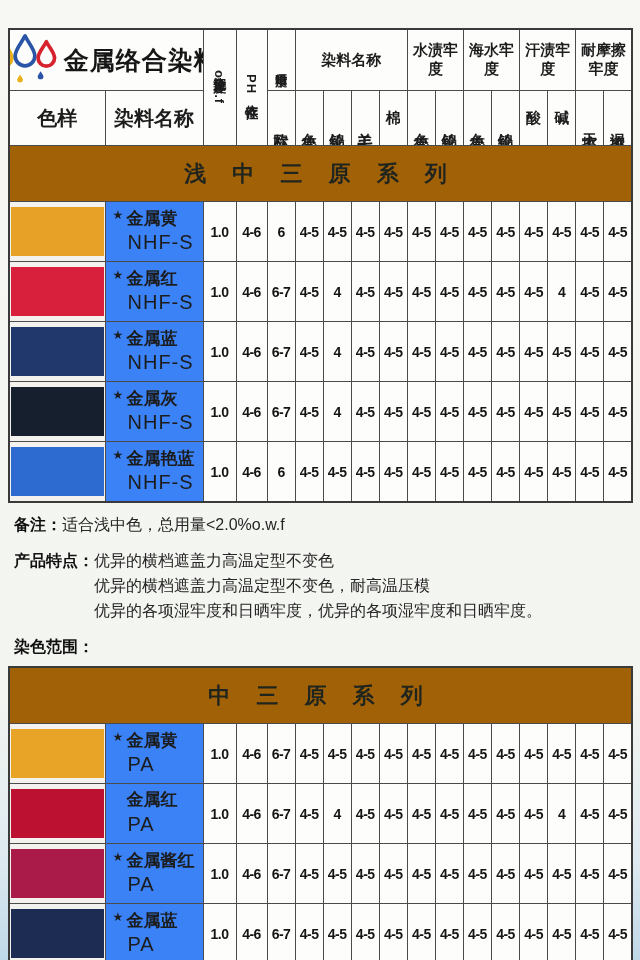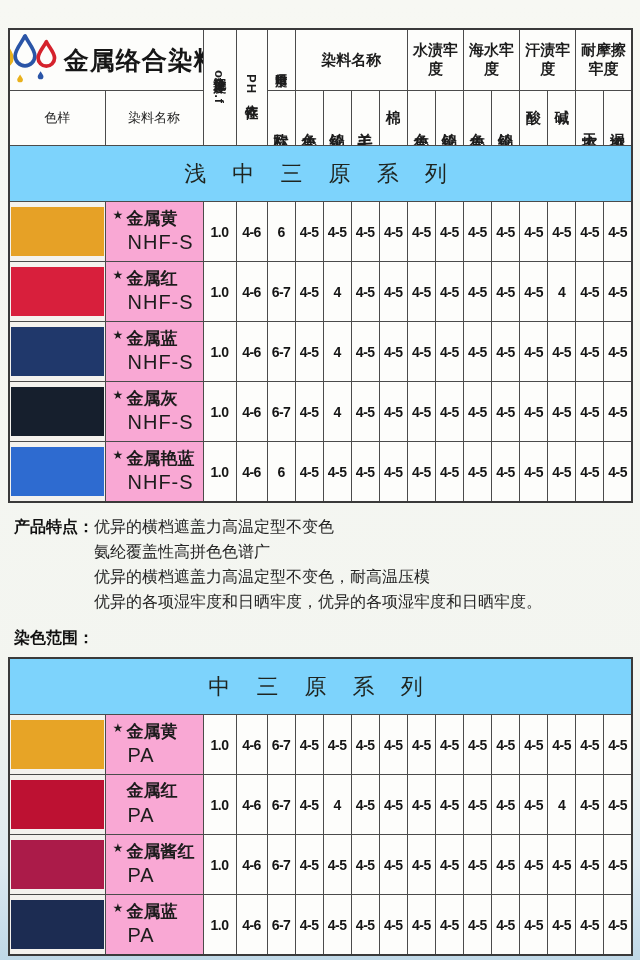--- a/index.html
+++ b/index.html
@@ -9,33 +9,33 @@
     background:linear-gradient(180deg,#f7f8f3 0%,#f3f5f0 72%,#dde9f0 90%,#bfd8e7 100%);
     color:#1d1d1d;
   }
   .sheet{position:absolute;left:8px;top:28px;width:625px;}
   table{width:625px;table-layout:fixed;border-collapse:collapse;border:2px solid #3a3a3a;background:#fdfdfb;}
   td{border:1px solid #4b4b4b;text-align:center;vertical-align:middle;padding:0;overflow:hidden;}
   .hdr1 td{height:55px;}
   .hdr2 td{height:54px;}
   .group-lbl{font-size:15px;font-weight:600;line-height:1.25;padding:0 2px;}
   .sub-lbl{font-size:15px;font-weight:600;}
-  .plain-lbl{font-size:13px;font-weight:400;}
+  .plain-lbl{font-size:20px;font-weight:700;}
   .vert{display:inline-block;writing-mode:vertical-rl;text-orientation:mixed;line-height:1.05;letter-spacing:1px;font-weight:600;}
   .v13{font-size:13px;}
   .v12{font-size:12px;letter-spacing:0;}
   .v15{font-size:15px;}
   .logo-cell{padding:2px;}
   .logo-wrap{display:flex;align-items:center;justify-content:center;gap:7px;}
   .brand-title{font-size:25px;font-weight:bold;color:#161616;letter-spacing:1px;white-space:nowrap;}
-  .banner-row td{height:55px;background:#7dd3fc;font-size:22px;font-weight:normal;color:#1f241f;letter-spacing:10px;}
+  .banner-row td{height:55px;background:#a16207;font-size:22px;font-weight:bold;color:#1f241f;letter-spacing:10px;}
   .data-row td{height:55px;}
   .swatch-cell{padding:2px 1px;background:#f4f2ee;}
   .swatch-block{height:49px;width:100%;}
-  .name-cell{text-align:left;padding-left:7px;background:#f9a8d4;}
+  .name-cell{text-align:left;padding-left:7px;background:#3b82f6;}
   .name-line{font-size:17px;color:#1c1c1c;font-weight:600;line-height:1.2;}
   .star{display:inline-block;width:14px;font-size:12px;vertical-align:5px;font-weight:normal;}
   .type-line{font-size:20px;color:#1c1c1c;padding-left:15px;line-height:1.3;letter-spacing:1px;}
   .val-cell{font-size:14px;font-weight:600;color:#151515;letter-spacing:-0.5px;}
   .notes{margin:9px 2px 7px 6px;font-size:16px;line-height:25px;color:#262626;}
   .note-block{display:flex;align-items:flex-start;}
   .note-label{font-weight:bold;color:#111;white-space:nowrap;}
   .note-lines{flex:1;}
   .mt2{margin-top:11px;}
 </style>
@@ -237,25 +237,30 @@
           <td class="val-cell">4-5</td>
           <td class="val-cell">4-5</td>
           <td class="val-cell">4-5</td>
           <td class="val-cell">4-5</td>
           <td class="val-cell">4-5</td>
         </tr>
       </tbody>
   </table>
 
   <div class="notes">
+    <div class="note-block">
+      <span class="note-label">备注：</span>
+      <div class="note-lines">
+          <div>适合浅中色，总用量&lt;2.0%o.w.f</div>
+        </div>
+    </div>
     <div class="note-block mt2">
       <span class="note-label">产品特点：</span>
       <div class="note-lines">
         <div>优异的横档遮盖力高温定型不变色</div>
-        <div>氨纶覆盖性高拼色色谱广</div>
         <div>优异的横档遮盖力高温定型不变色，耐高温压模</div>
         <div>优异的各项湿牢度和日晒牢度，优异的各项湿牢度和日晒牢度。</div>
       </div>
     </div>
     <div class="note-block mt2">
       <span class="note-label">染色范围：</span>
     </div>
   </div>
 
   <table>

